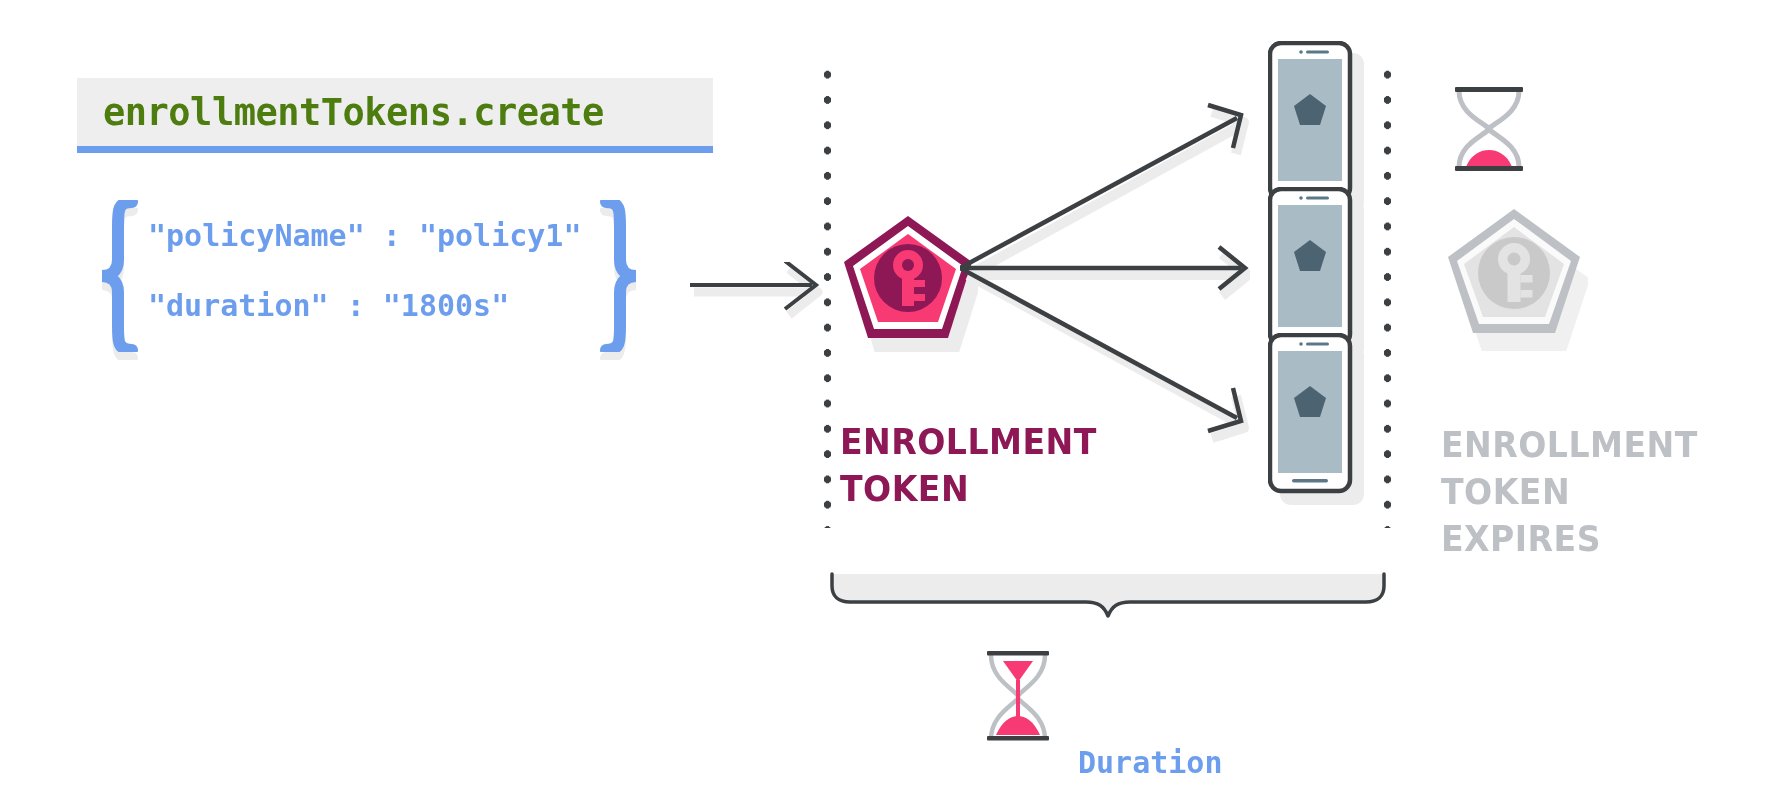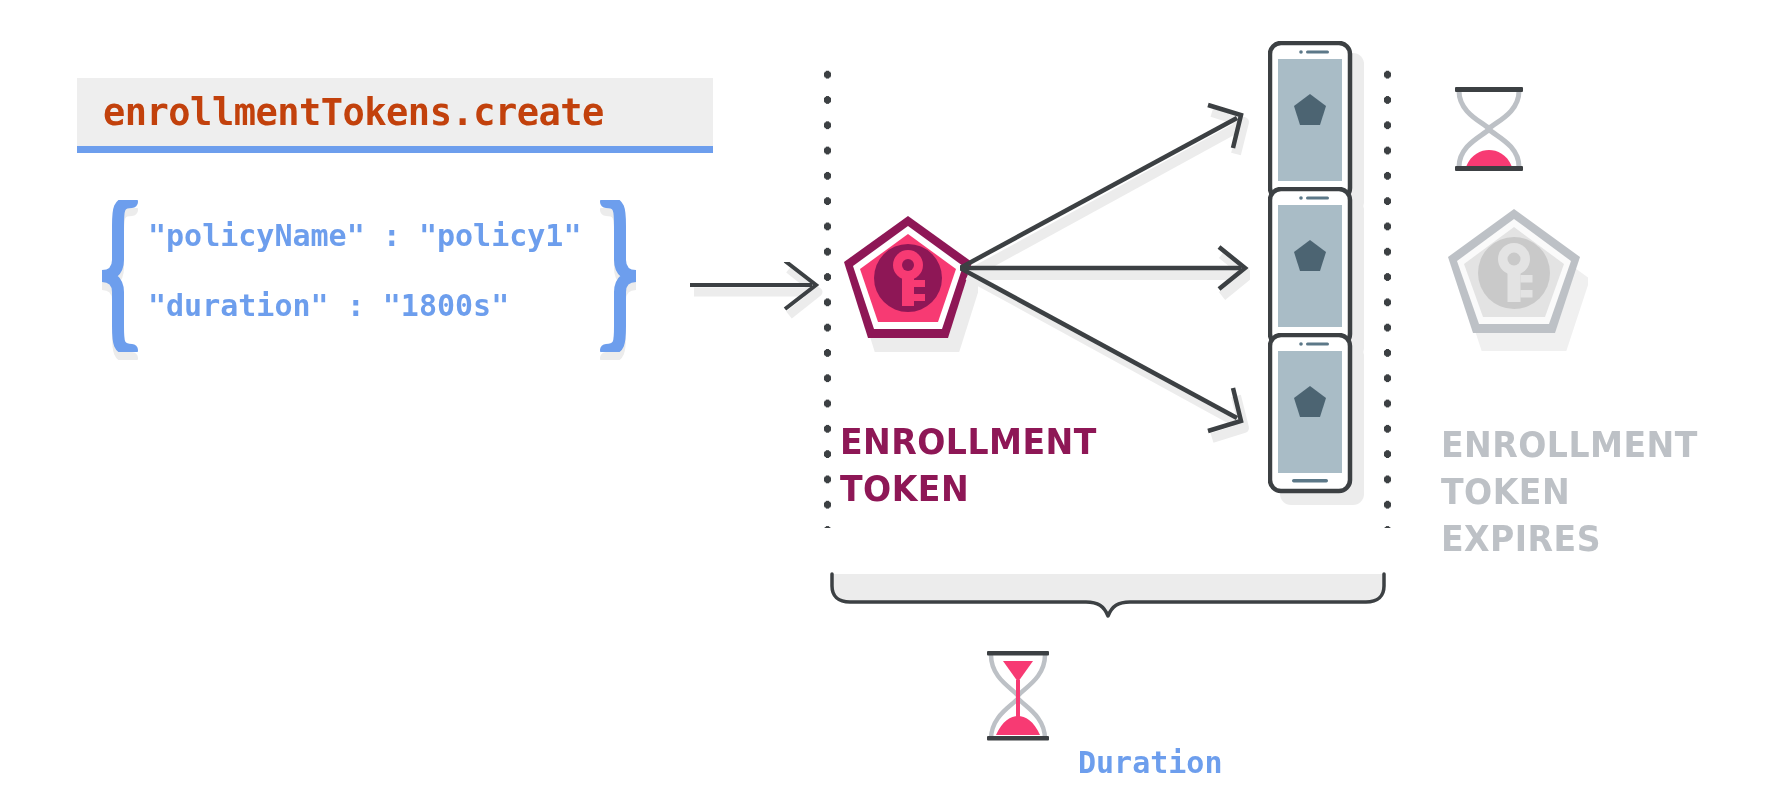--- a/index.html
+++ b/index.html
@@ -29,21 +29,21 @@
     box-sizing: border-box;
   }
   #api-header-label {
     position: absolute;
     left: 26px;
     top: 50%;
     transform: translateY(-50%);
     font-family: "DejaVu Sans Mono", "Liberation Mono", monospace;
     font-weight: bold;
     font-size: 37px;
-    color: #c2410c;
+    color: #4d7c0f;
     letter-spacing: -0.5px;
     white-space: nowrap;
   }
   #api-header-underline {
     position: absolute;
     left: 77px;
     top: 146px;
     width: 636px;
     height: 7px;
     background: #6d9eed;

